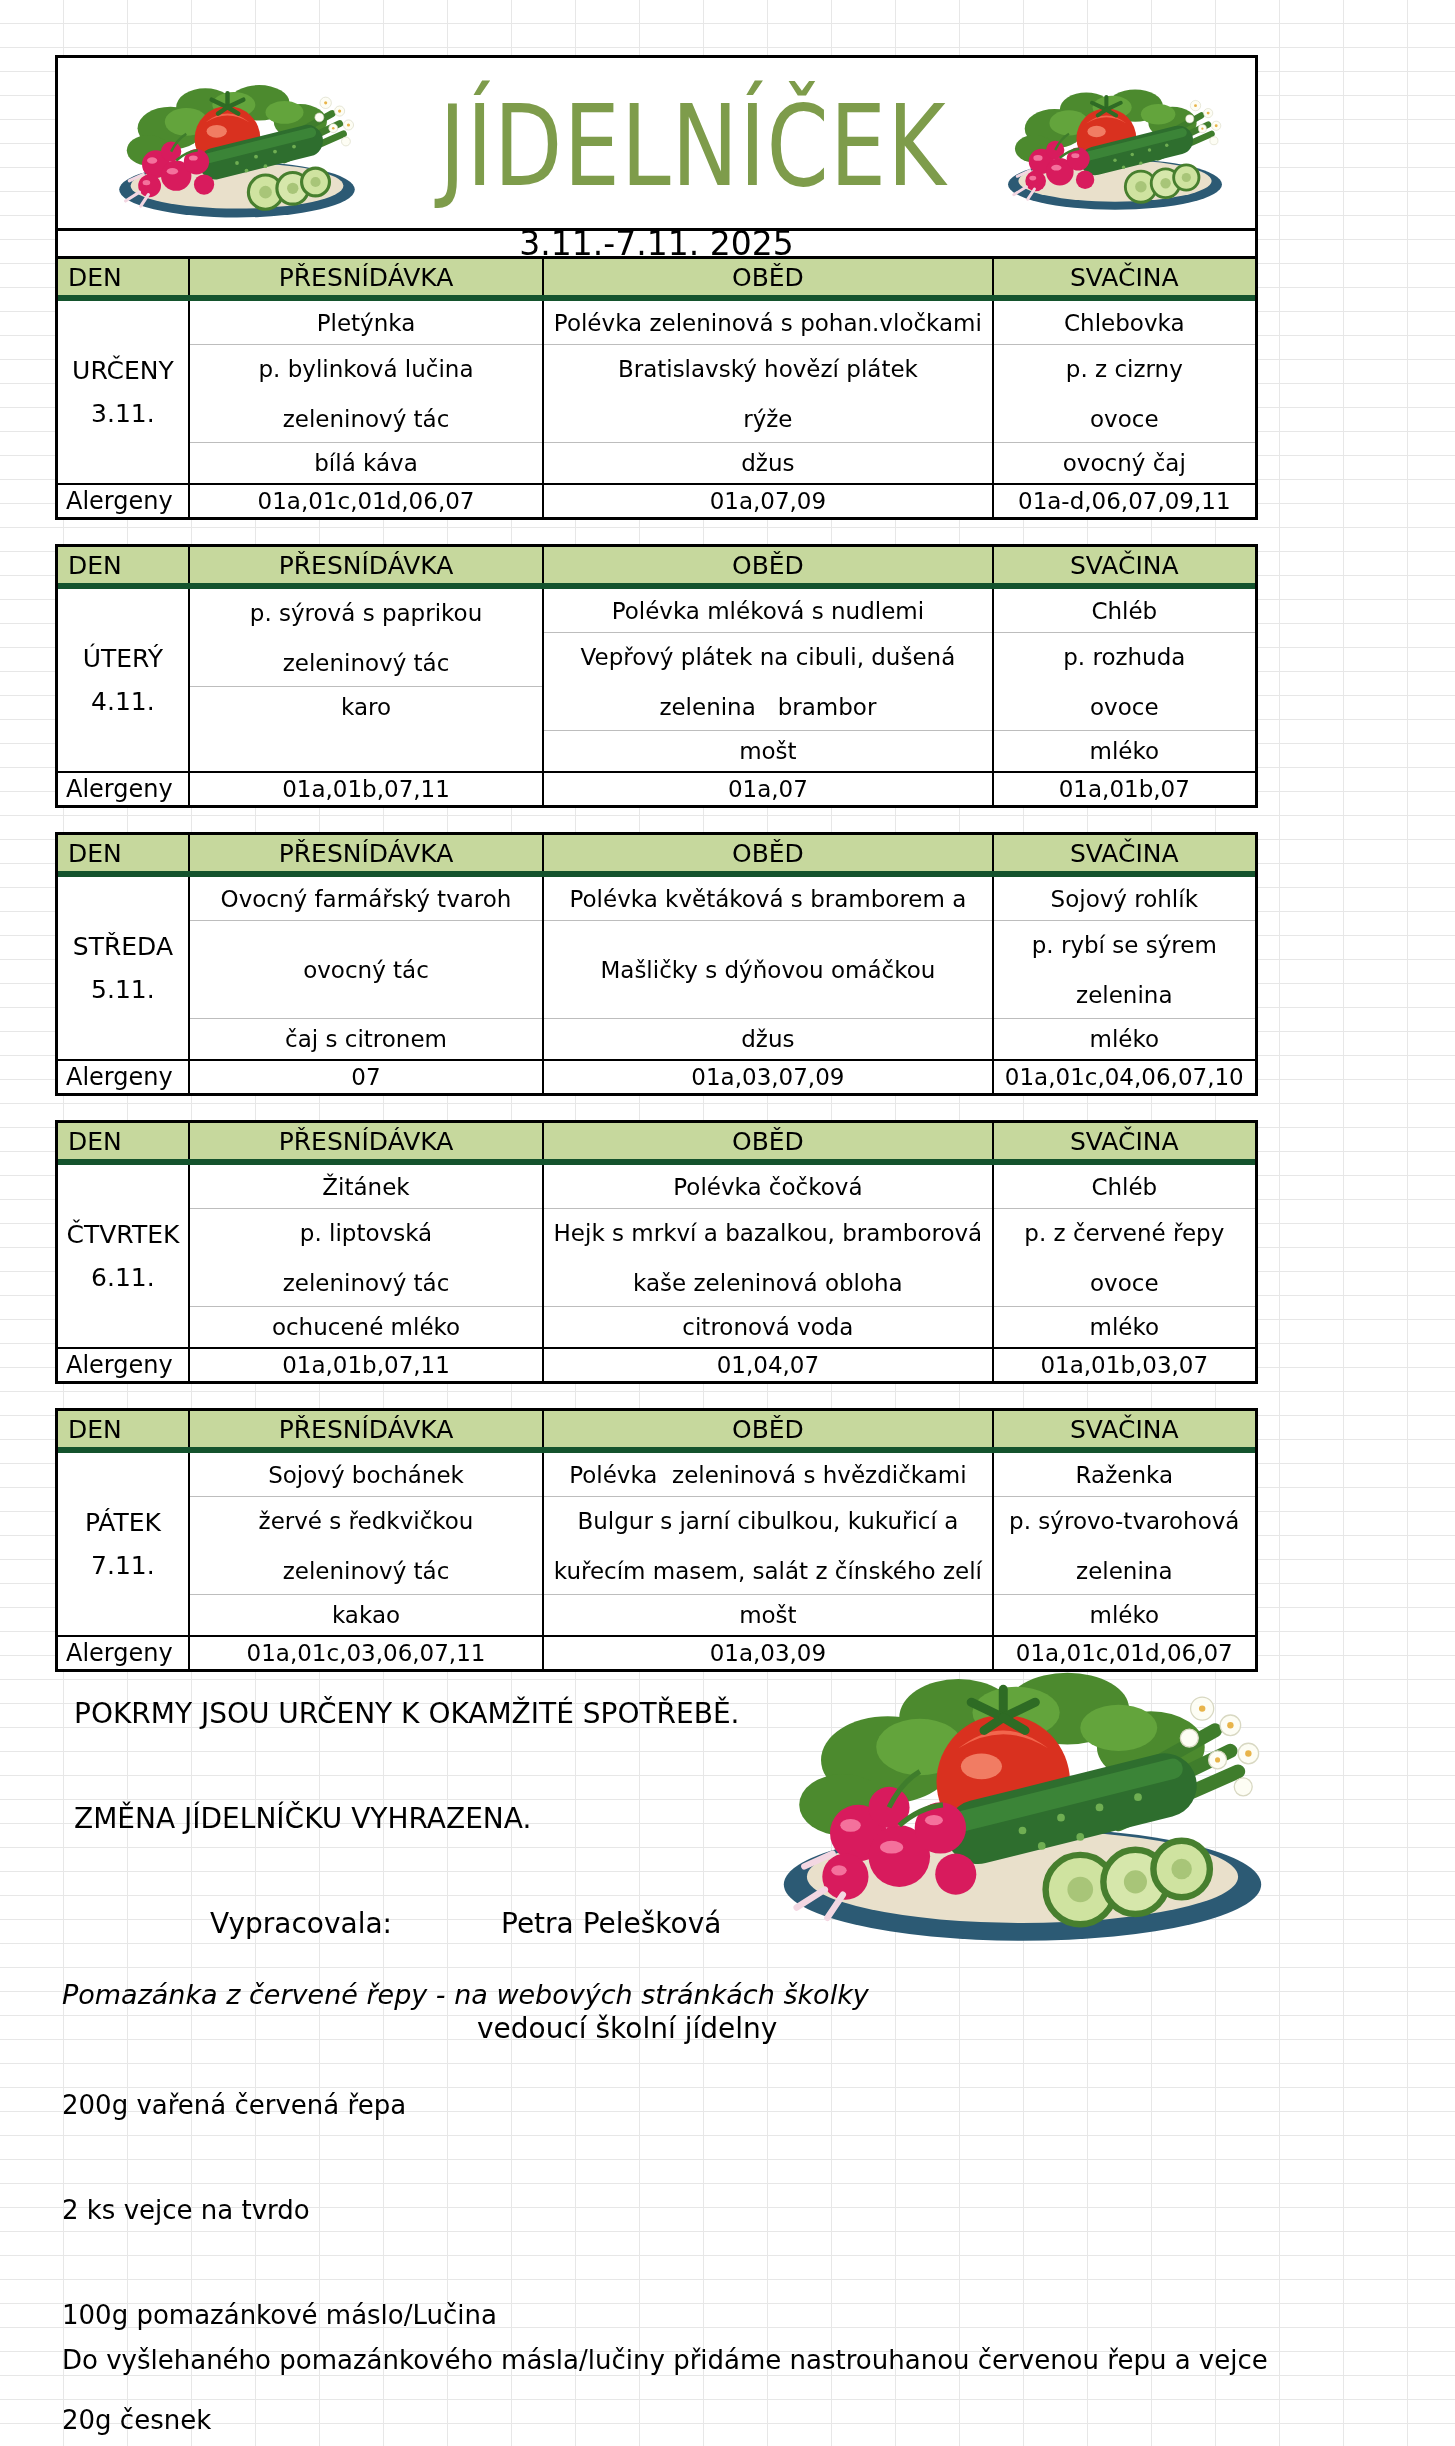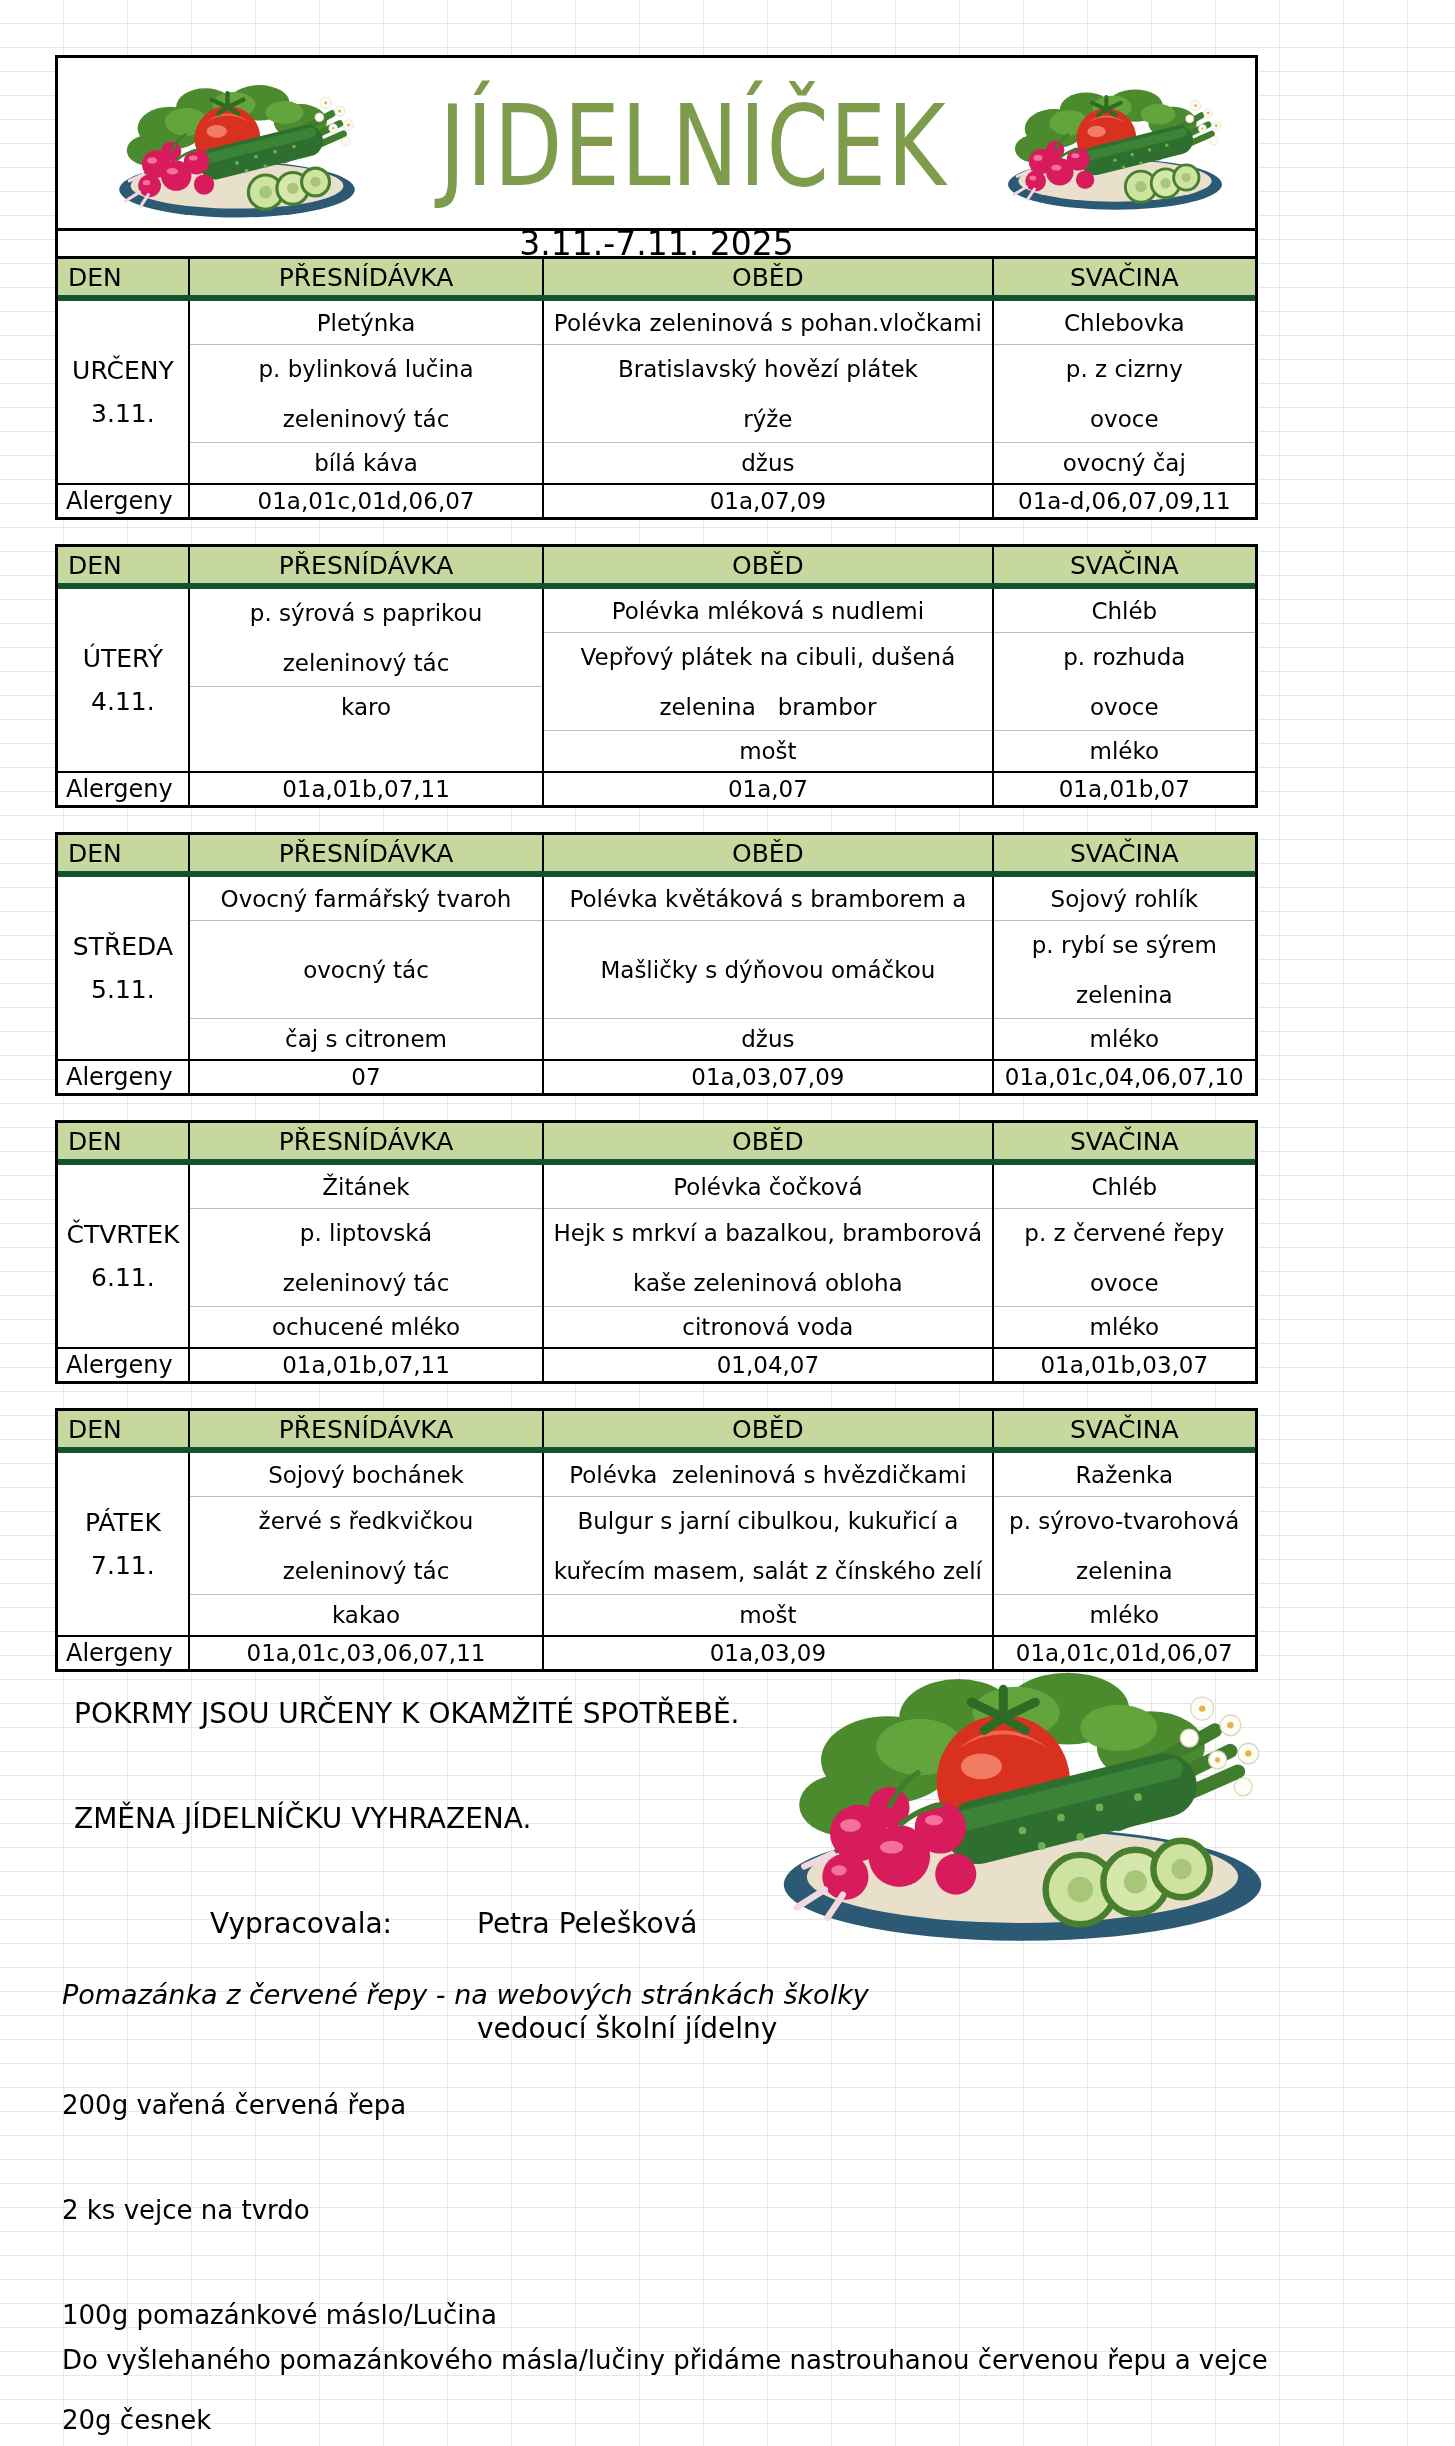--- a/index.html
+++ b/index.html
@@ -39,21 +39,21 @@
   .line{font-size:23px;white-space:pre;}
   .line:empty{display:none;}
   .algrow{display:grid;grid-template-columns:10.85% 29.6% 37.55% 22%;height:32px;border-top:2px solid #000;}
   .alg{display:flex;align-items:center;justify-content:center;font-size:23px;box-sizing:border-box;white-space:pre;}
   .alg.first{justify-content:flex-start;padding-left:8px;font-size:24px;}
   .alg + .alg{border-left:2px solid #000;}
 
   
   .abs{position:absolute;left:62px;}
   .notes{top:1626px;font-size:28px;line-height:35px;white-space:pre;margin-left:12px;}
-  .prep-row{display:flex;}
+  .prep-row{display:flex;gap:24px;}
   .prep-label{margin-left:136px;width:267px;display:inline-block;}
   .prep-role{margin-left:403px;}
   .recipe-head{top:1910px;font-size:27px;line-height:34px;white-space:pre;}
   .recipe-head .u{text-decoration:underline;}
   .recipe-head .it{font-style:italic;}
   .ingredients{top:2018px;font-size:26px;line-height:35px;white-space:pre;}
   .instructions{top:2273px;font-size:26px;line-height:35px;white-space:pre;}
   .veg-bottom{position:absolute;left:755px;top:1638px;width:535px;height:308px;}
   .hidden-defs{position:absolute;width:0;height:0;overflow:hidden;}
 </style>

